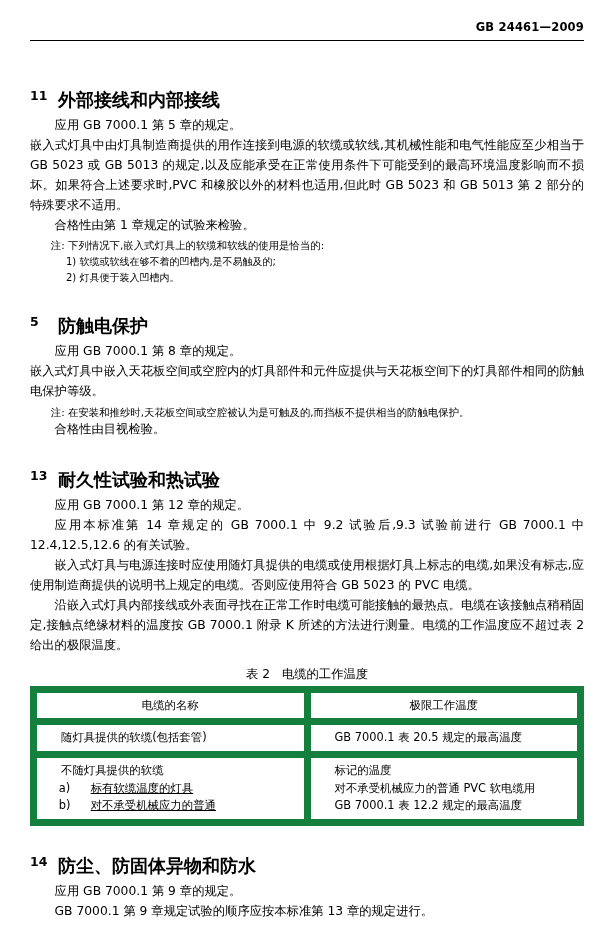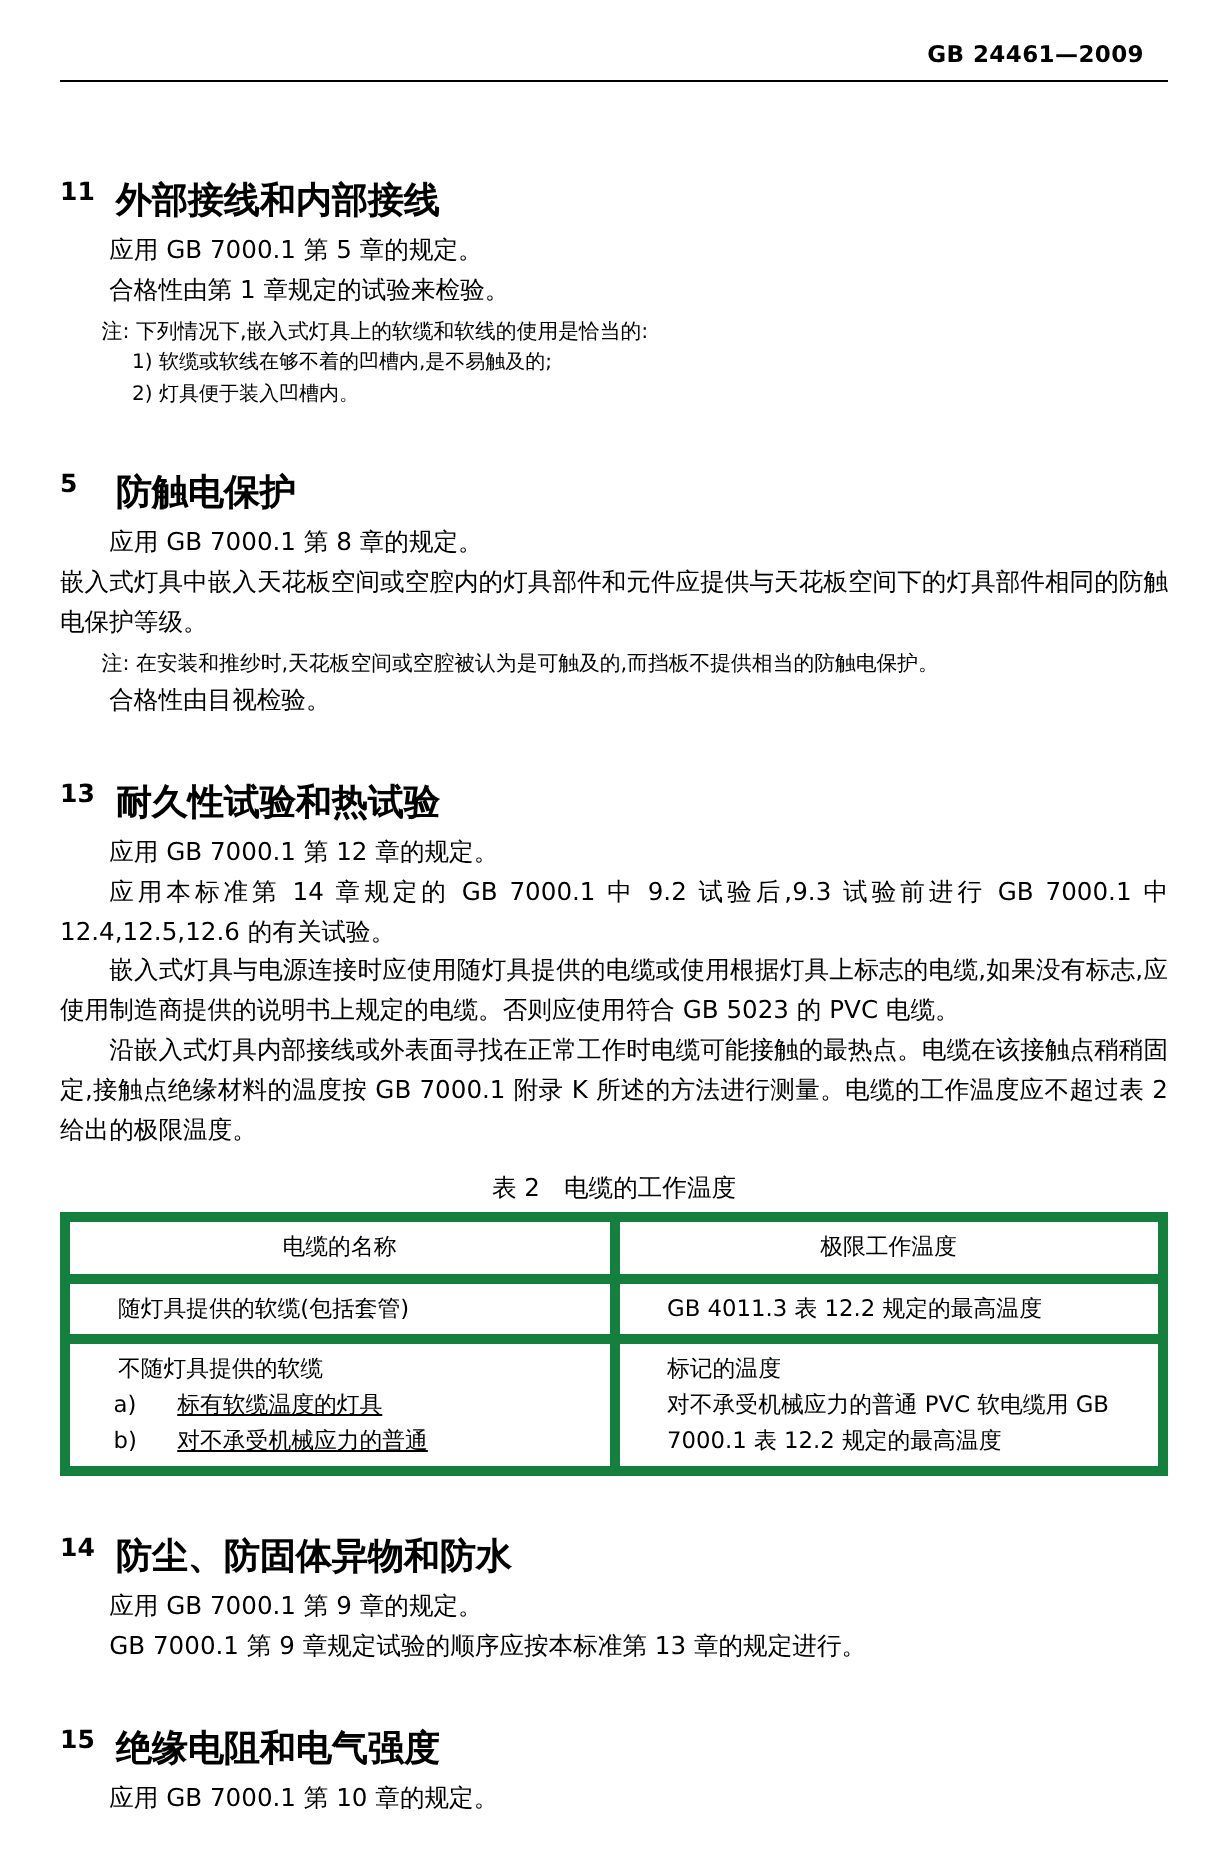--- a/index.html
+++ b/index.html
@@ -21,21 +21,21 @@
     height: 927px;
     box-sizing: border-box;
     padding: 18px 30px 0 30px;
   }
   .header {
     position: relative;
     height: 26px;
   }
   .header-std {
     position: absolute;
-    right: 12px;
+    right: 0;
     top: 2px;
     font-size: 11.5px;
     font-weight: bold;
     letter-spacing: 0.2px;
   }
   .header-rule {
     position: absolute;
     left: 0;
     right: 0;
     top: 22px;
@@ -98,21 +98,21 @@
     display: inline-block;
     width: 12px;
   }
   table.tbl {
     width: 100%;
     border-collapse: collapse;
     font-size: 11.4px;
     table-layout: fixed;
   }
   table.tbl th, table.tbl td {
-    border: 5px solid #15803d;
+    border: 7px solid #15803d;
     padding: 4px 24px;
     vertical-align: top;
     line-height: 1.55;
   }
   table.tbl th {
     text-align: center;
     font-weight: normal;
   }
   table.tbl td.left {
     text-align: left;
@@ -142,20 +142,21 @@
     <div class="header-rule"></div>
   </div>
 
   <div class="content">
 
     <div class="sec-wrap">
       <span class="sec-num">11</span>
       <span class="sec-title">外部接线和内部接线</span>
     </div>
     <p class="para indent">应用 GB 7000.1 第 5 章的规定。</p>
+    <p class="para">嵌入式灯具中由灯具制造商提供的用作连接到电源的软缆或软线,其机械性能和电气性能应至少相当于 GB 5023 或 GB 5013 的规定,以及应能承受在正常使用条件下可能受到的最高环境温度影响而不损坏。如果符合上述要求时,PVC 和橡胶以外的材料也适用,但此时 GB 5023 和 GB 5013 第 2 部分的特殊要求不适用。</p>
     <p class="para indent">合格性由第 1 章规定的试验来检验。</p>
     <p class="note">注: 下列情况下,嵌入式灯具上的软缆和软线的使用是恰当的:</p>
     <ul class="note-list">
       <li>1)   软缆或软线在够不着的凹槽内,是不易触及的;</li>
       <li>2)   灯具便于装入凹槽内。</li>
     </ul>
 
     <div class="sec-wrap">
       <span class="sec-num">5</span>
       <span class="sec-title">防触电保护</span>
@@ -184,21 +185,21 @@
       </colgroup>
       <thead>
         <tr>
           <th>电缆的名称</th>
           <th>极限工作温度</th>
         </tr>
       </thead>
       <tbody>
         <tr>
           <td class="left">随灯具提供的软缆(包括套管)</td>
-          <td class="left">GB 4011.3 表 12.2 规定的最高温度</td>
+          <td class="left">GB 7000.1 表 20.5 规定的最高温度</td>
         </tr>
         <tr>
           <td class="left">
             <div>不随灯具提供的软缆</div>
             <ul class="sublist">
               <li><span class="mk">a)</span><span>标有软缆温度的灯具</span></li>
               <li><span class="mk">b)</span><span>对不承受机械应力的普通</span></li>
             </ul>
           </td>
           <td class="left">

